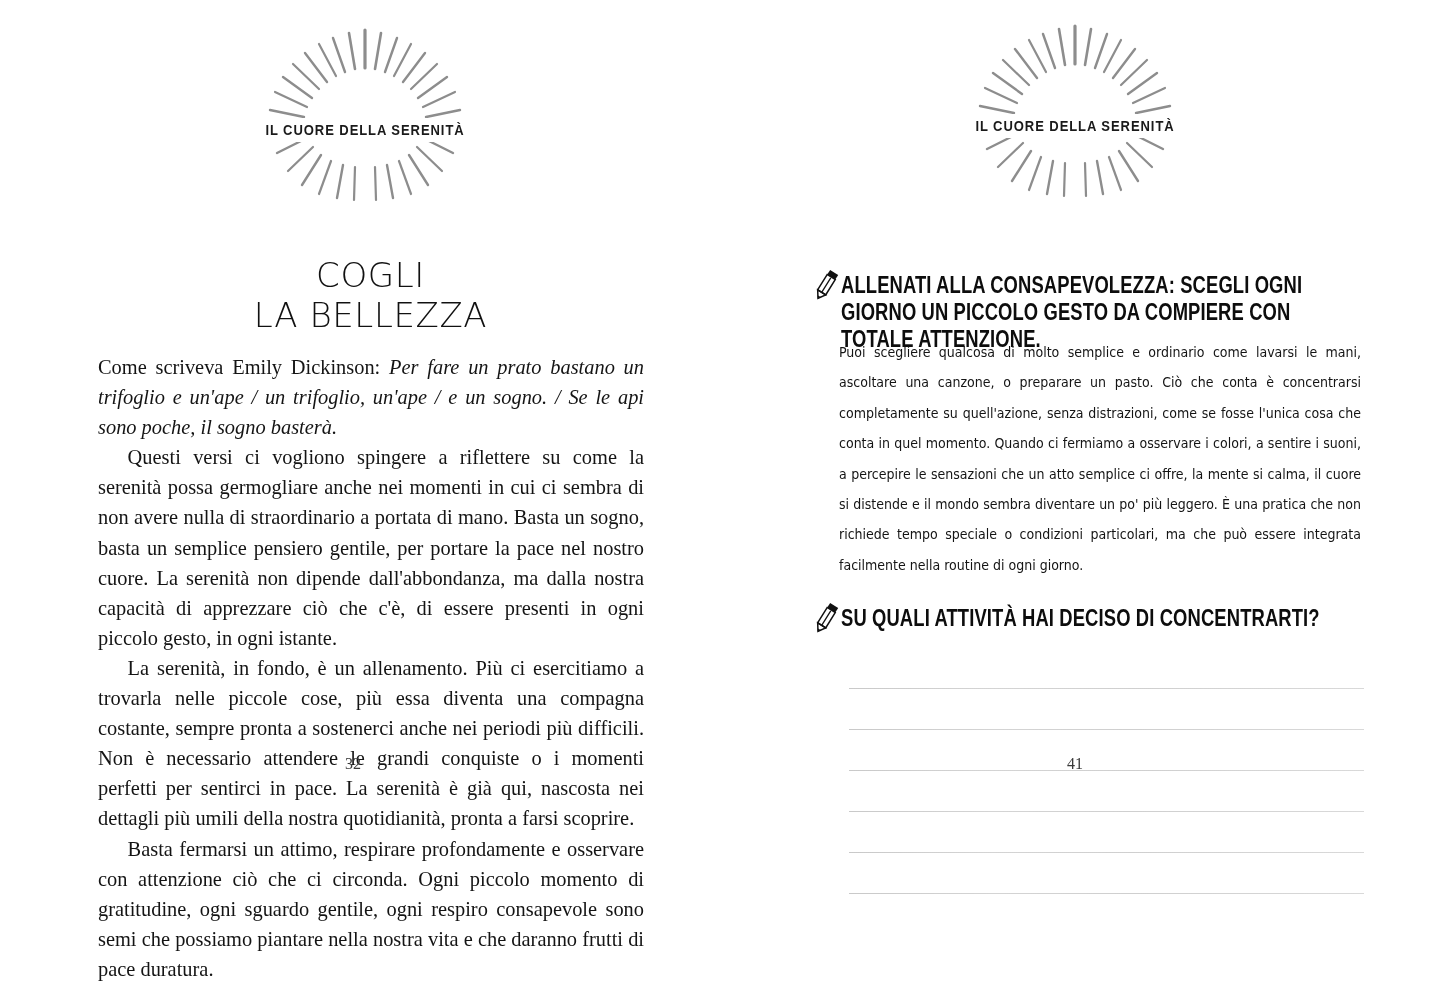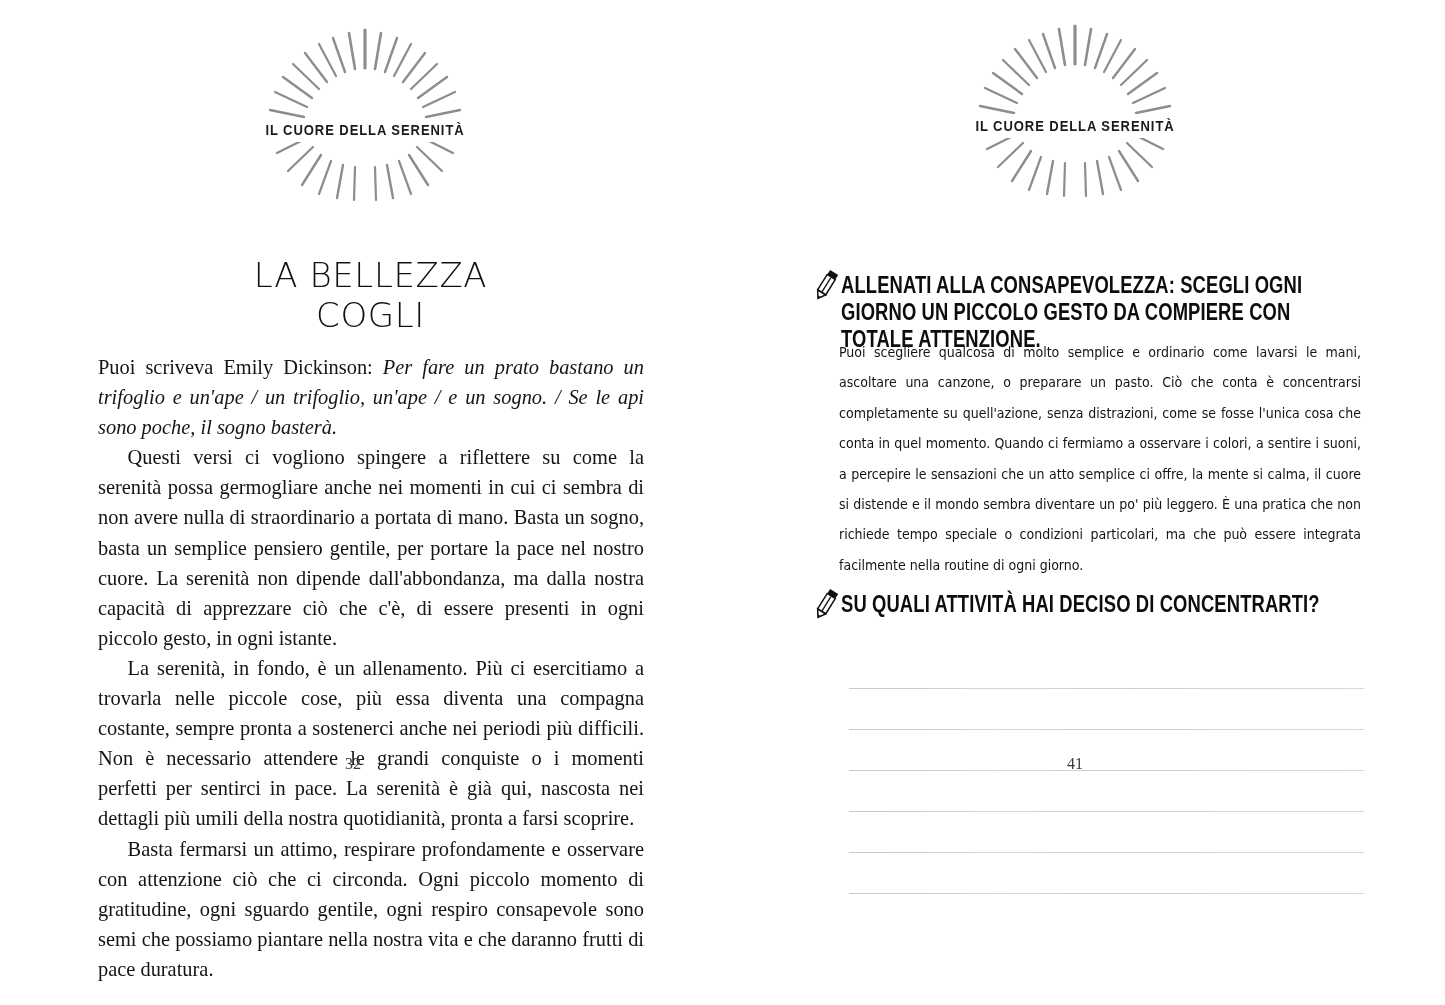--- a/index.html
+++ b/index.html
@@ -100,21 +100,21 @@
   .body-serif p.indent { text-indent: 1.45em; }
   .body-serif em { font-style: italic; }
 
   
   .prompt {
     position: absolute;
     left: 88px;
     width: 540px;
   }
   .prompt-1 { top: 272px; }
-  .prompt-2 { top: 591px; }
+  .prompt-2 { top: 605px; }
 
   .pencil-icon {
     position: absolute;
     left: 0;
     top: -4px;
     width: 30px;
     height: 34px;
   }
   .pencil-icon svg { display: block; width: 30px; height: 34px; }
 
@@ -213,26 +213,26 @@
           <line x1="138" y1="143" x2="132" y2="176" stroke-width="2.4"></line>
           <line x1="182" y1="143" x2="188" y2="176" stroke-width="2.4"></line>
           <line x1="150" y1="145" x2="149" y2="178" stroke-width="2.2"></line>
           <line x1="170" y1="145" x2="171" y2="178" stroke-width="2.2"></line>
         </g>
       </svg>
       <div class="runhead-label">IL CUORE DELLA SERENITÀ</div>
     </div>
 
     <div class="chapter-title">
+      <span class="ln">COGLI</span>
       <span class="ln">LA BELLEZZA</span>
-      <span class="ln">COGLI</span>
     </div>
 
     <div class="body-serif">
-      <p><span>Puoi scriveva Emily Dickinson: </span><em>Per fare un prato bastano un trifoglio e un'ape / un trifoglio, un'ape / e un sogno. / Se le api sono poche, il sogno basterà.</em></p>
+      <p><span>Come scriveva Emily Dickinson: </span><em>Per fare un prato bastano un trifoglio e un'ape / un trifoglio, un'ape / e un sogno. / Se le api sono poche, il sogno basterà.</em></p>
       <p class="indent">Questi versi ci vogliono spingere a riflettere su come la serenità possa germogliare anche nei momenti in cui ci sembra di non avere nulla di straordinario a portata di mano. Basta un sogno, basta un semplice pensiero gentile, per portare la pace nel nostro cuore. La serenità non dipende dall'abbondanza, ma dalla nostra capacità di apprezzare ciò che c'è, di essere presenti in ogni piccolo gesto, in ogni istante.</p>
       <p class="indent">La serenità, in fondo, è un allenamento. Più ci esercitiamo a trovarla nelle piccole cose, più essa diventa una compagna costante, sempre pronta a sostenerci anche nei periodi più difficili. Non è necessario attendere le grandi conquiste o i momenti perfetti per sentirci in pace. La serenità è già qui, nascosta nei dettagli più umili della nostra quotidianità, pronta a farsi scoprire.</p>
       <p class="indent">Basta fermarsi un attimo, respirare profondamente e osservare con attenzione ciò che ci circonda. Ogni piccolo momento di gratitudine, ogni sguardo gentile, ogni respiro consapevole sono semi che possiamo piantare nella nostra vita e che daranno frutti di pace duratura.</p>
     </div>
 
     <div class="folio">32</div>
   </div>
 
   <div class="page page-right">
 

